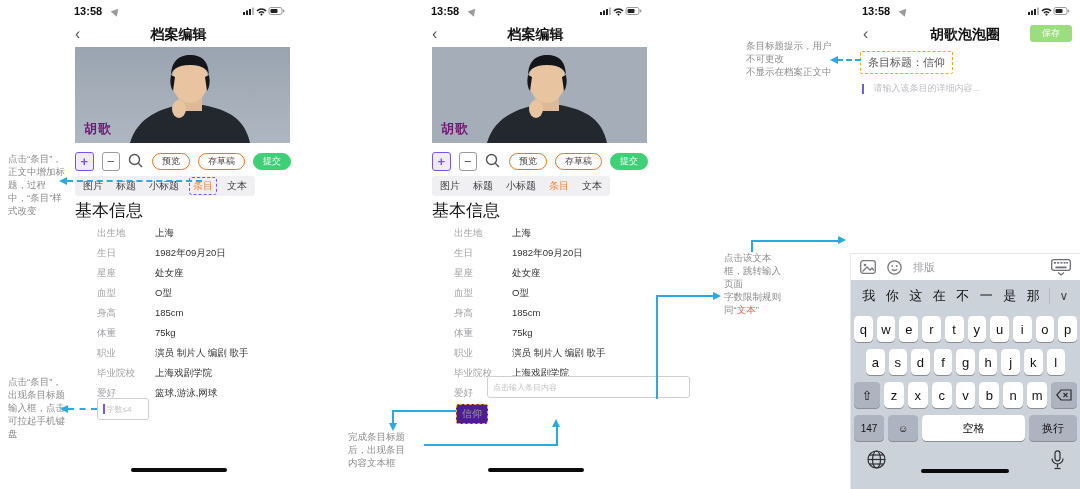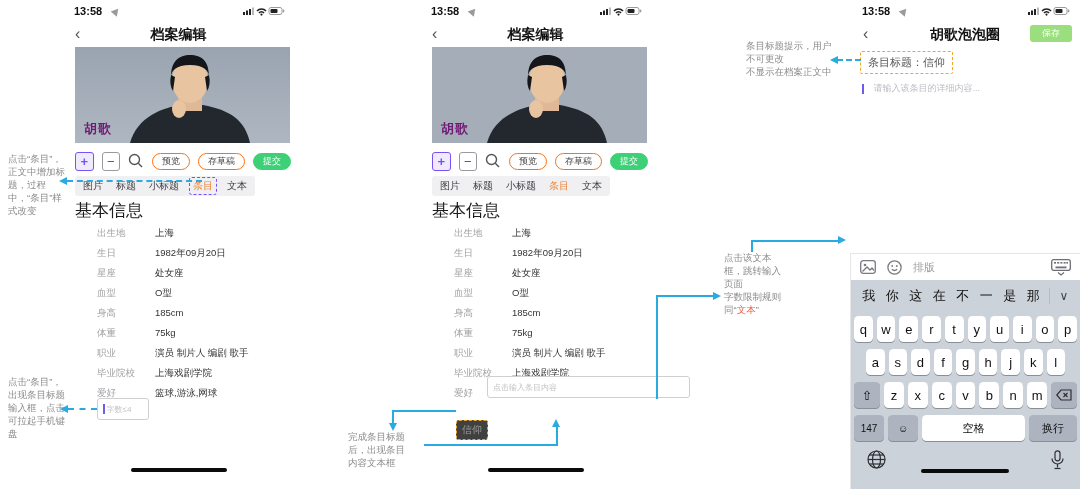--- a/index.html
+++ b/index.html
@@ -40,21 +40,21 @@
   .fields{position:absolute;top:227px;left:35px;right:4px;}
   .field-row{display:flex;margin-bottom:8.5px;font-size:9.5px;line-height:11.5px;}
   .f-label{width:58px;color:#a2a2a6;flex:none;}
   .f-value{color:#333;}
 
   .mini-input{position:absolute;border:1px solid #cfcfd3;border-radius:3px;background:#fff;display:flex;align-items:center;padding:0 5px;gap:2px;}
   .cursor{width:1.5px;height:10px;background:#6c5df0;flex:none;}
   .ph-text{font-size:8px;color:#c2c2c6;white-space:nowrap;}
   #p1-title-input{left:35px;top:398px;width:52px;height:22px;}
   #p2-content-input{left:68px;top:376px;width:203px;height:22px;}
-  .entry-chip{position:absolute;left:37px;top:420px;border:1.5px dashed var(--accent-orange,#f5a623);border-radius:3px;padding:2px 5px;font-size:10px;color:#999;background:#404040;}
+  .entry-chip{position:absolute;left:37px;top:404px;border:1.5px dashed var(--accent-orange,#f5a623);border-radius:3px;padding:2px 5px;font-size:10px;color:#999;background:#4c1d95;}
 
   .home-bar{position:absolute;left:50%;transform:translateX(-50%);bottom:17px;width:96px;height:4px;border-radius:2.5px;background:#0b0b0b;}
 
   
   .save-btn{position:absolute;right:8px;top:1px;background:var(--save-green,#9ade7d);color:#fff;font-size:9px;border-radius:3px;padding:4px 12px;line-height:1;}
   .entry-title-box{position:absolute;left:10px;top:51px;border:1.5px dashed var(--accent-orange,#f5a623);border-radius:2px;padding:3px 7px;font-size:11px;color:#555;width:fit-content;background:#fff;}
   .p3-content-line{position:absolute;left:12px;top:74px;display:flex;align-items:center;gap:10px;margin-top:8px;}
   .p3-content-line .ph-text{font-size:9px;color:#bcbcc4;}
 
   .keyboard{position:absolute;left:0;top:253px;width:230px;height:236px;border-left:1px solid #e6e6e6;border-top:1px solid #e6e6e6;}

